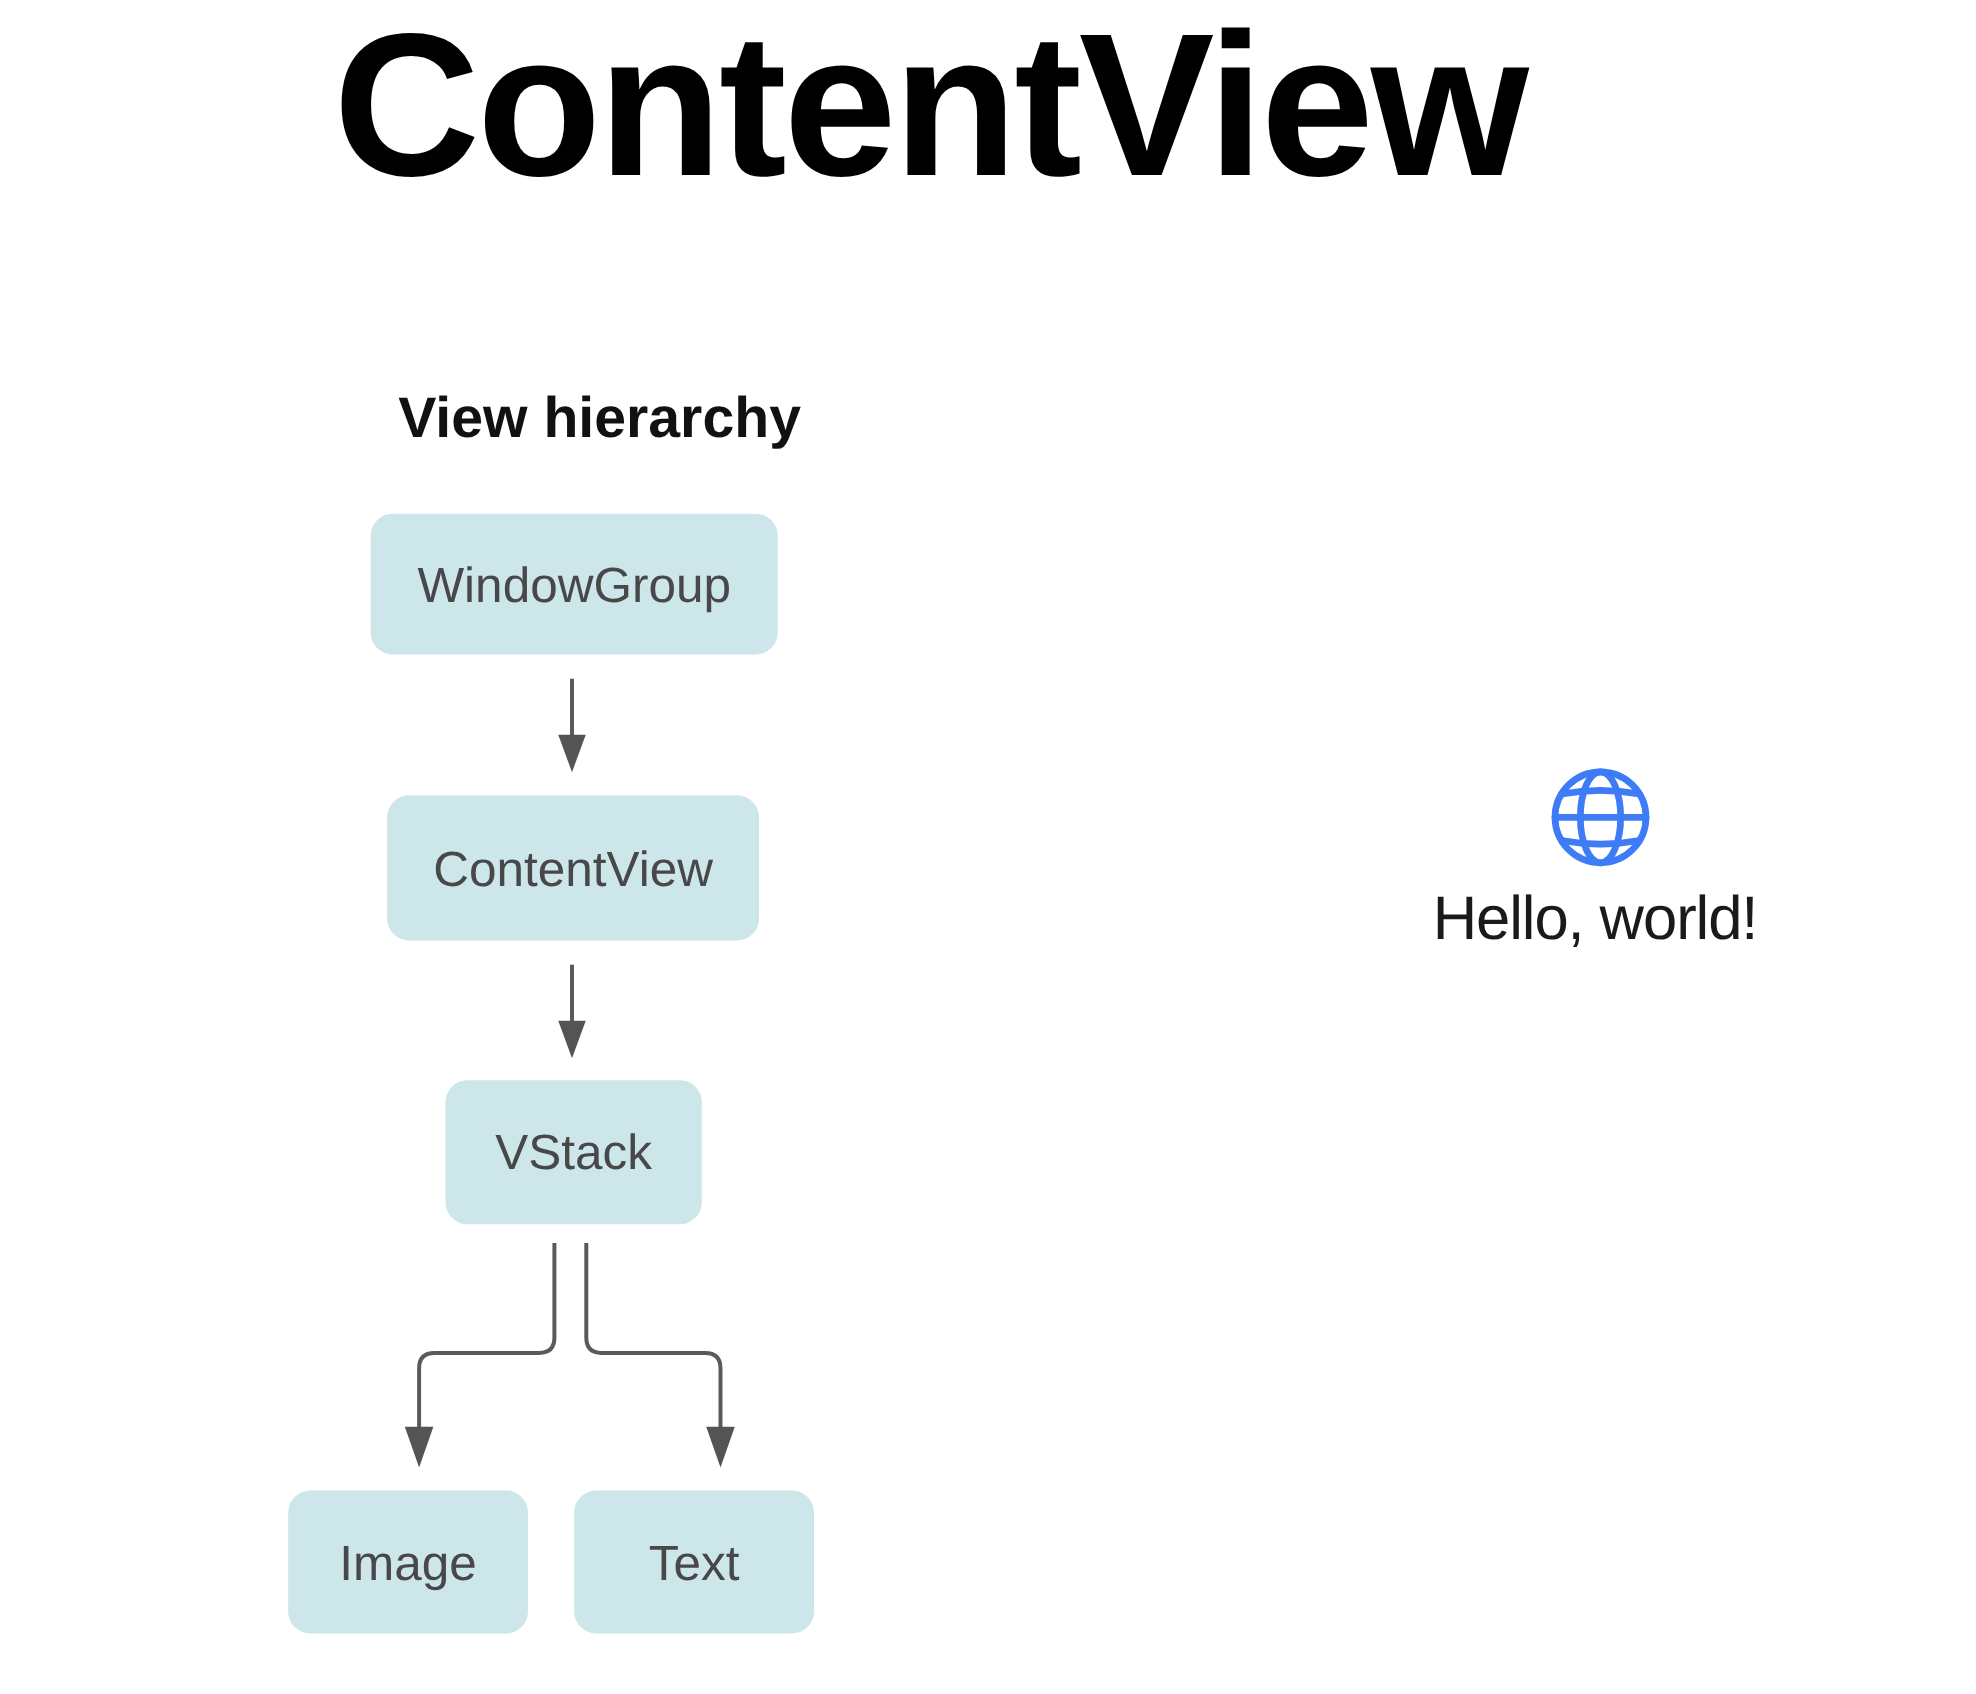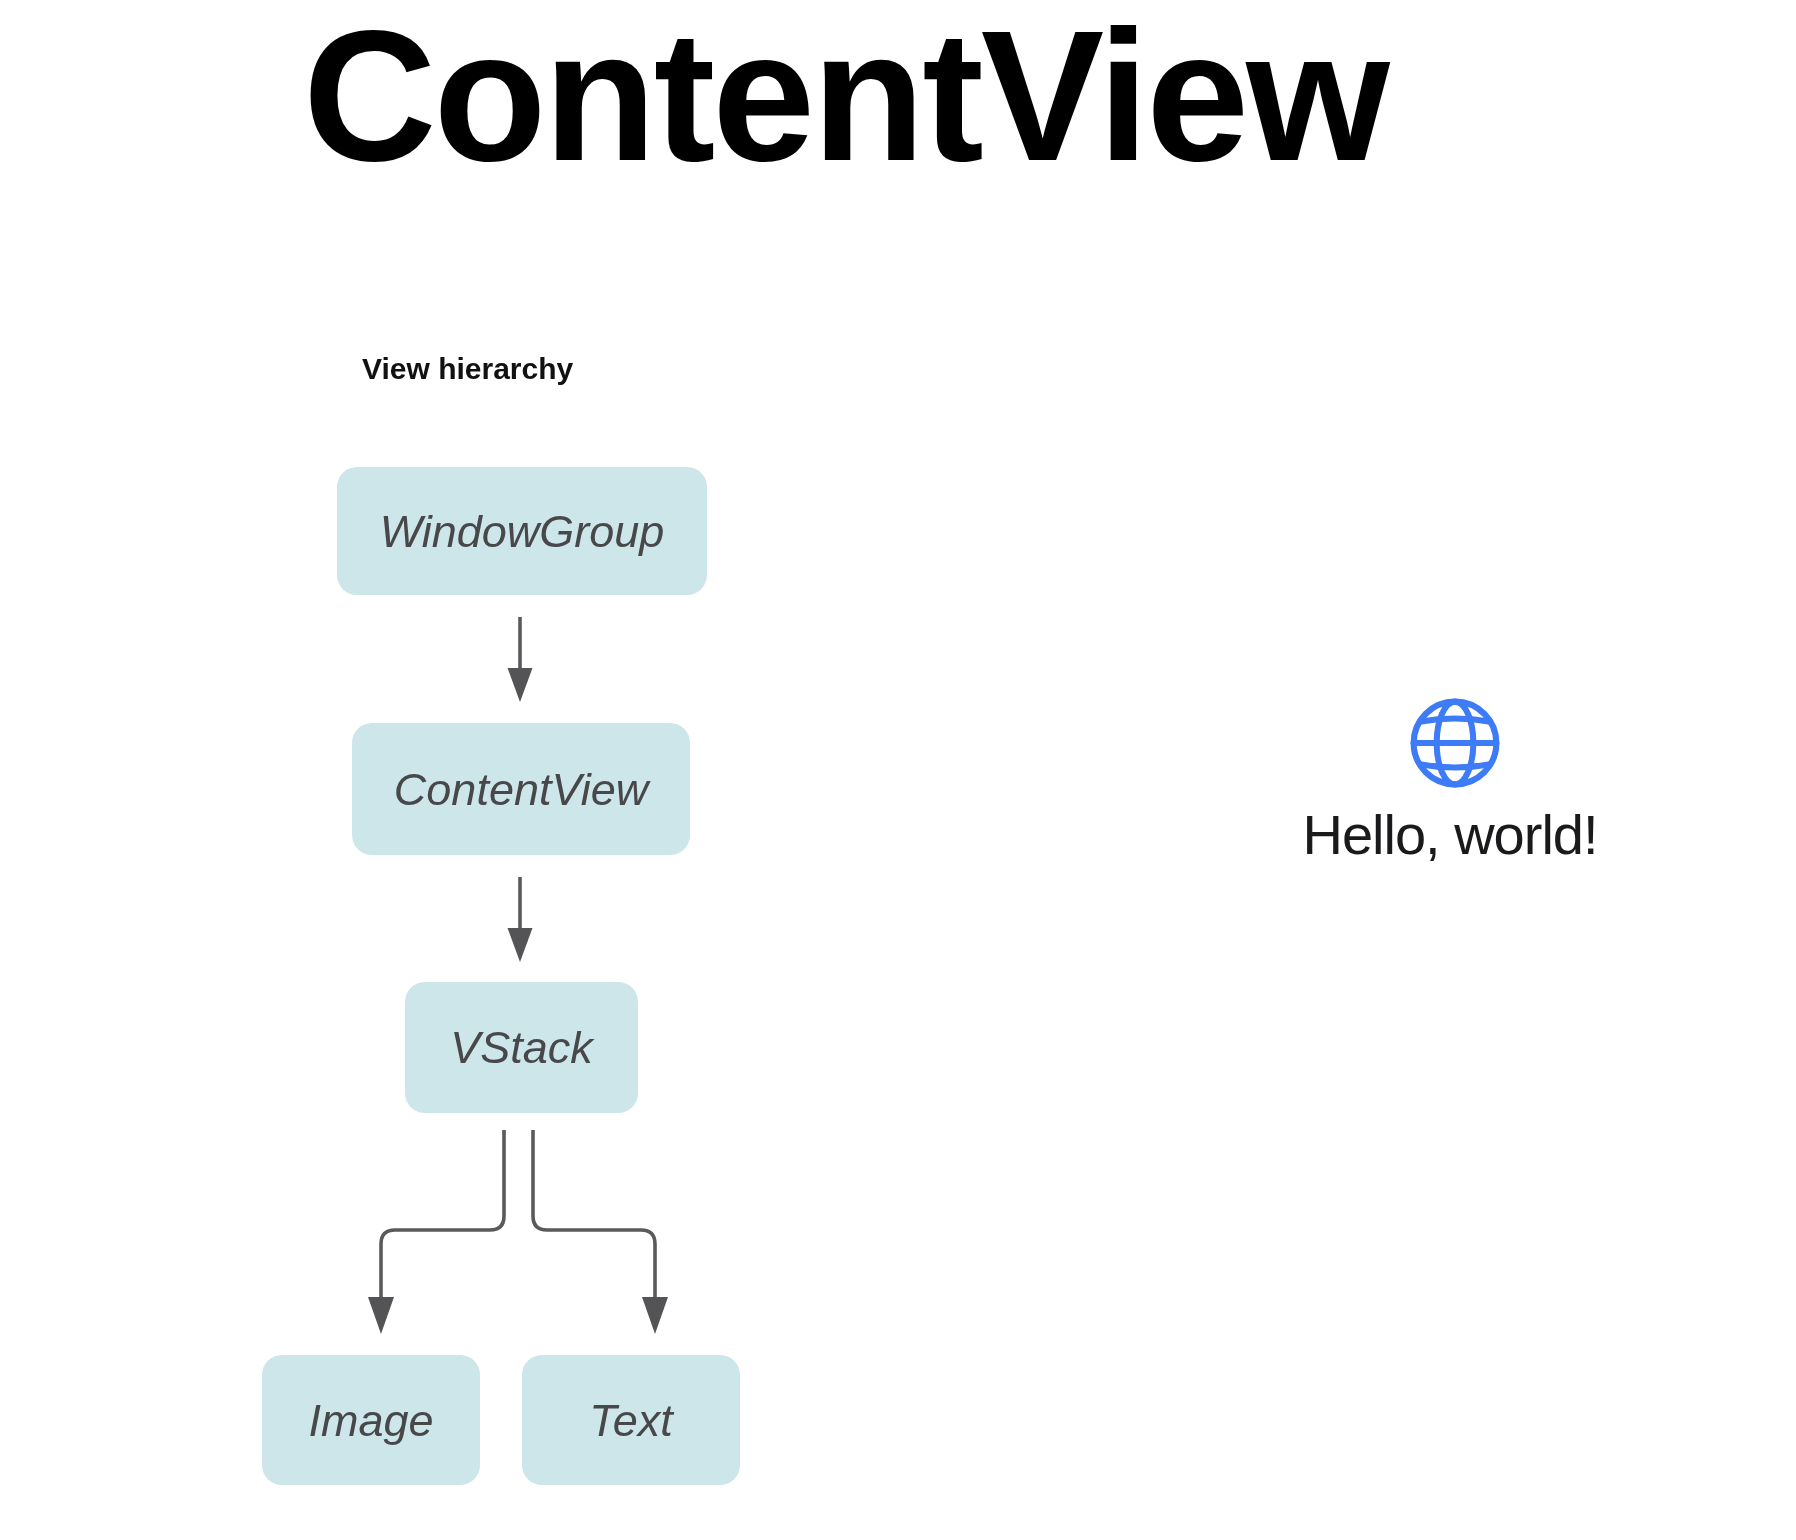--- a/index.html
+++ b/index.html
@@ -19,31 +19,31 @@
 
   .title{
     position:absolute; left:270px; top:4px; width:1150px;
     text-align:center;
     font-size:185px; font-weight:700; letter-spacing:-3px;
     color:var(--title-text); line-height:1; white-space:nowrap;
   }
 
   .vh-label{
     position:absolute; left:362px; top:354px;
-    font-size:30px; font-weight:700; color:var(--label-text);
+    font-size:52px; font-weight:700; color:var(--label-text);
     line-height:1; white-space:nowrap;
   }
 
   .node{
     position:absolute;
     background:var(--node-fill);
     border-radius:20px;
     display:flex; align-items:center; justify-content:center;
     color:var(--node-text);
-    font-size:45px; line-height:1; white-space:nowrap;font-style:italic;
+    font-size:45px; line-height:1; white-space:nowrap;
   }
   .n-windowgroup{left:337px; top:467px; width:370px; height:128px;}
   .n-contentview{left:352px; top:723px; width:338px; height:132px;}
   .n-vstack     {left:405px; top:982px; width:233px; height:131px;}
   .n-image      {left:262px; top:1355px; width:218px; height:130px;}
   .n-text       {left:522px; top:1355px; width:218px; height:130px;}
 
   .edges{position:absolute; left:0; top:0;}
   .edge-stroke{stroke:var(--connector); stroke-width:3.6; fill:none;}
   .edge-head{fill:var(--arrowhead); stroke:none;}

